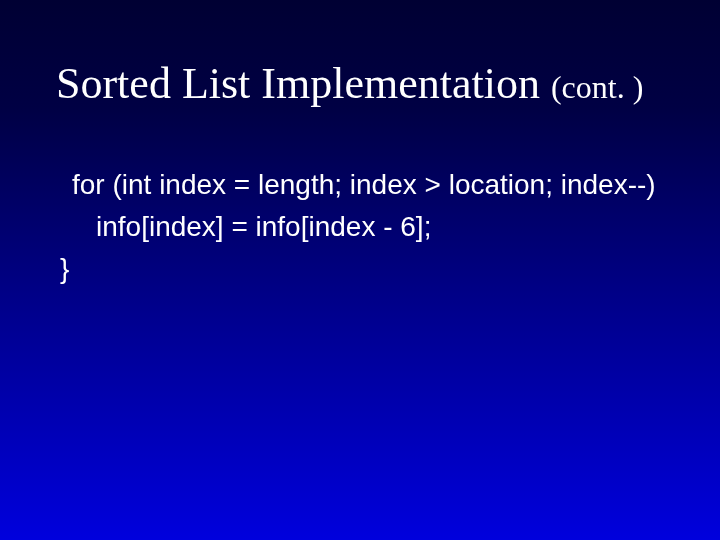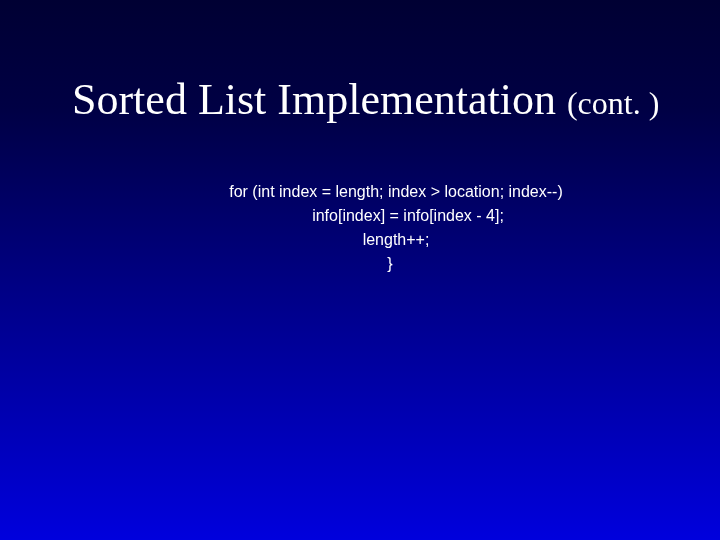--- a/index.html
+++ b/index.html
@@ -11,56 +11,54 @@
   }
   body {
     background: linear-gradient(to bottom, #000033 0%, #000044 20%, #000088 55%, #0000dd 100%);
     font-family: Arial, Helvetica, sans-serif;
     color: #ffffff;
   }
   .slide {
     width: 720px;
     height: 480px;
     box-sizing: border-box;
-    padding: 16px;
+    padding: 0;
   }
   .title {
     font-family: "Times New Roman", Times, serif;
     font-size: 44px;
     font-weight: normal;
     color: #ffffff;
     padding-left: 56px;
     padding-top: 60px;
     line-height: 1.1;
   }
   .title .cont {
     font-size: 32px;
   }
   .code-block {
     font-family: Arial, Helvetica, sans-serif;
-    font-size: 16px;
+    font-size: 28px;
     color: #ffffff;
     padding-left: 72px;
     padding-top: 56px;
     line-height: 1.5;
-    text-align: center;
   }
   .code-block .indent {
     padding-left: 24px;
   }
   .code-block .outdent {
     margin-left: -12px;
   }
 </style>
 </head>
 <body>
 
 <div class="slide">
   <div class="title">
     <span>Sorted List Implementation </span><span class="cont">(cont. )</span>
   </div>
   <div class="code-block">
     <div>for (int index = length; index &gt; location; index--)</div>
-    <div class="indent">info[index] = info[index - 4];</div>
-    <div>length++;</div>
+    <div class="indent">info[index] = info[index - 6];</div>
     <div class="outdent">}</div>
   </div>
 </div>
 
 </body></html>

